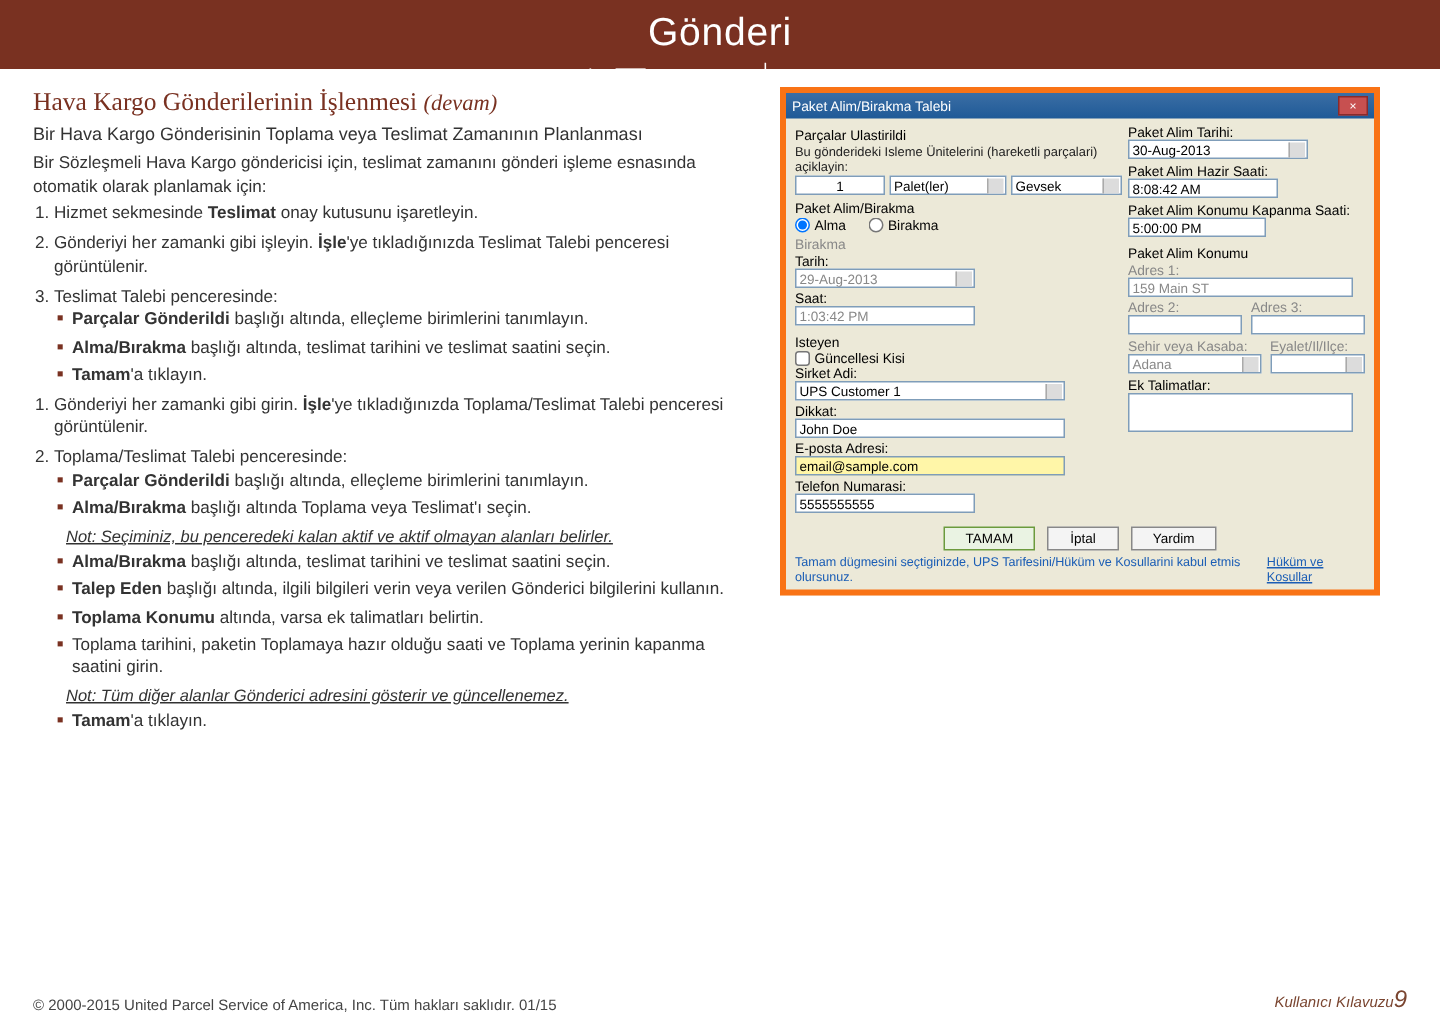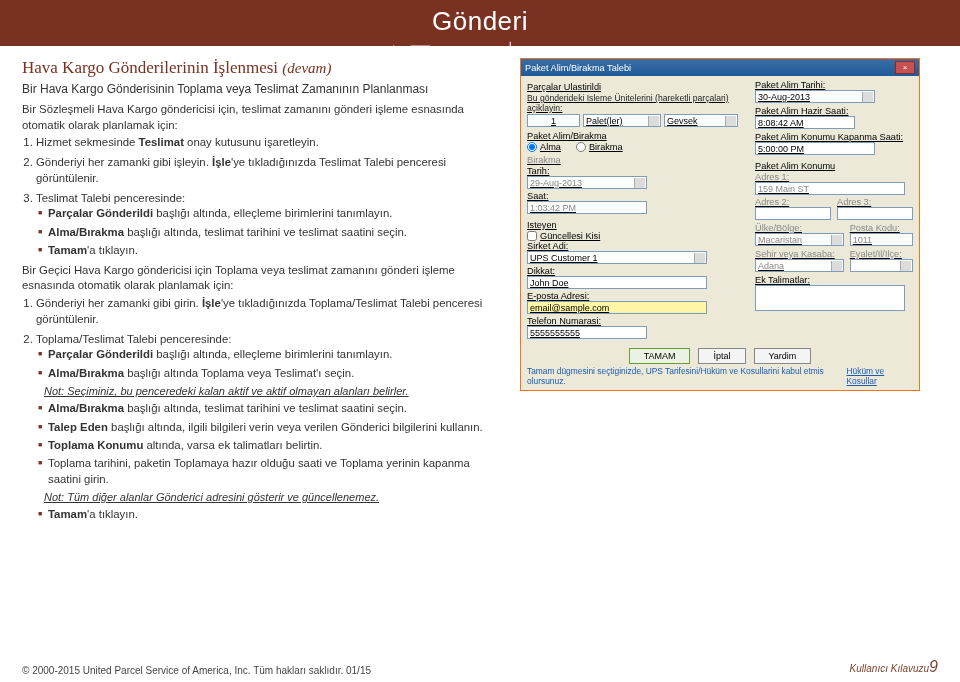--- a/index.html
+++ b/index.html
@@ -19,24 +19,24 @@
   .leadline { font-size:12px; color:#333; margin:2px 0 6px; }
   .bodytext { font-size:11.4px; color:#333; line-height:1.38; }
   ol.steps { list-style:decimal; padding-left:14px; margin:2px 0; font-size:11.4px; color:#333; line-height:1.38; }
   ol.steps > li { margin-bottom:4px; }
   ul.bul { list-style:none; padding-left:2px; }
   ul.bul li { margin-bottom:3px; position:relative; padding-left:10px; font-size:11.4px; color:#333; line-height:1.35; }
   ul.bul li:before { content:"■"; color:#793121; font-size:7px; position:absolute; left:0; top:2px; }
   .note { font-style:italic; font-size:11px; color:#333; margin:2px 0 2px 8px;text-decoration:underline; }
 
   
-  .dlg { font-family: Tahoma, Arial, sans-serif; border:1px solid #f97316; background:#ece9d8; font-size:9.2px; color:#000; }
+  .dlg { font-family: Tahoma, Arial, sans-serif; border:4px solid #f97316; background:#ece9d8; font-size:9.2px; color:#000; }
   .dlg-title { background:linear-gradient(#3b6ea5,#1f5a97); color:#fff; padding:2px 4px; display:flex; align-items:center; justify-content:space-between; }
   .dlg-close { background:#c75050; color:#fff; border:1px solid #8a2a2a; width:20px; height:13px; font-size:8px; text-align:center; line-height:11px; }
-  .dlg-body { display:flex; padding:4px 6px 6px; gap:17px;text-decoration:underline; }
+  .dlg-body { display:flex; padding:4px 6px 6px; gap:4px; }
   .dlg-left { flex:1; }
   .dlg-right { width:158px; }
 
   .grp-lbl { font-size:9.2px; margin:2px 0 1px; }
   .hint { font-size:8.6px; color:#222; }
   .row { display:flex; align-items:center; gap:3px; margin:1px 0 3px; }
   .field, .drop { border:1px solid #7f9db9; background:#fff; height:14px; line-height:12px; padding:0 2px; font-size:9px; }
   .field { flex:1; }
   .drop { position:relative; padding-right:11px; }
   .drop:after { content:""; position:absolute; right:1px; top:1px; width:10px; height:10px; background:#dcdcdc; border-left:1px solid #aaa; }
@@ -123,21 +123,20 @@
       <li>
         <span>Teslimat Talebi penceresinde:</span>
         <ul class="bul">
           <li><b>Parçalar Gönderildi</b><span> başlığı altında, elleçleme birimlerini tanımlayın.</span></li>
           <li><b>Alma/Bırakma</b><span> başlığı altında, teslimat tarihini ve teslimat saatini seçin.</span></li>
           <li><b>Tamam</b><span>'a tıklayın.</span></li>
         </ul>
       </li>
     </ol>
 
-    <p class="bodytext" style="margin-top:4px">Bir Geçici Hava Kargo göndericisi için Toplama veya teslimat zamanını gönderi işleme esnasında otomatik olarak planlamak için:</p>
 
     <ol class="steps">
       <li>
         <span>Gönderiyi her zamanki gibi girin. </span><b>İşle</b><span>'ye tıkladığınızda Toplama/Teslimat Talebi penceresi görüntülenir.</span>
       </li>
       <li>
         <span>Toplama/Teslimat Talebi penceresinde:</span>
         <ul class="bul">
           <li><b>Parçalar Gönderildi</b><span> başlığı altında, elleçleme birimlerini tanımlayın.</span></li>
           <li><b>Alma/Bırakma</b><span> başlığı altında Toplama veya Teslimat'ı seçin.</span></li>
@@ -205,47 +204,37 @@
           <div class="lbl" style="margin-top:2px">Telefon Numarasi:</div>
           <div class="field mini" style="width:120px">5555555555</div>
         </div>
 
         <div class="dlg-right">
           <div class="lbl">Paket Alim Tarihi:</div>
           <div class="drop mini" style="width:120px">30-Aug-2013</div>
           <div class="lbl" style="margin-top:3px">Paket Alim Hazir Saati:</div>
           <div class="field mini" style="width:100px">8:08:42 AM</div>
           <div class="lbl" style="margin-top:3px">Paket Alim Konumu Kapanma Saati:</div>
-          <div class="field mini" style="width:120px">5:00:00 PM</div>
+          <div class="field mini" style="width:92px">5:00:00 PM</div>
 
           <div class="grp-lbl sec" style="margin-top:6px">Paket Alim Konumu</div>
           <div class="dimlbl">Adres 1:</div>
           <div class="field mini dimlbl" style="width:150px;color:#888">159 Main ST</div>
           <div class="row" style="gap:6px;margin-top:2px">
             <div style="flex:1">
               <div class="dimlbl">Adres 2:</div>
               <div class="field mini"></div>
             </div>
             <div style="flex:1">
               <div class="dimlbl">Adres 3:</div>
               <div class="field mini"></div>
             </div>
           </div>
           <div class="row" style="gap:6px;margin-top:2px">
             <div style="flex:1.4">
-              <div class="dimlbl">Ülke/Bölge:</div>
-              <div class="drop mini dimlbl" style="color:#888">Macaristan</div>
-            </div>
-            <div style="flex:1">
-              <div class="dimlbl">Posta Kodu:</div>
-              <div class="field mini dimlbl" style="color:#888">1011</div>
-            </div>
-          </div>
-          <div class="row" style="gap:6px;margin-top:2px">
-            <div style="flex:1.4">
               <div class="dimlbl">Sehir veya Kasaba:</div>
               <div class="drop mini dimlbl" style="color:#888">Adana</div>
             </div>
             <div style="flex:1">
               <div class="dimlbl">Eyalet/Il/Ilçe:</div>
               <div class="drop mini"></div>
             </div>
           </div>
           <div class="lbl" style="margin-top:3px">Ek Talimatlar:</div>
           <div class="field" style="height:26px;width:150px"></div>

